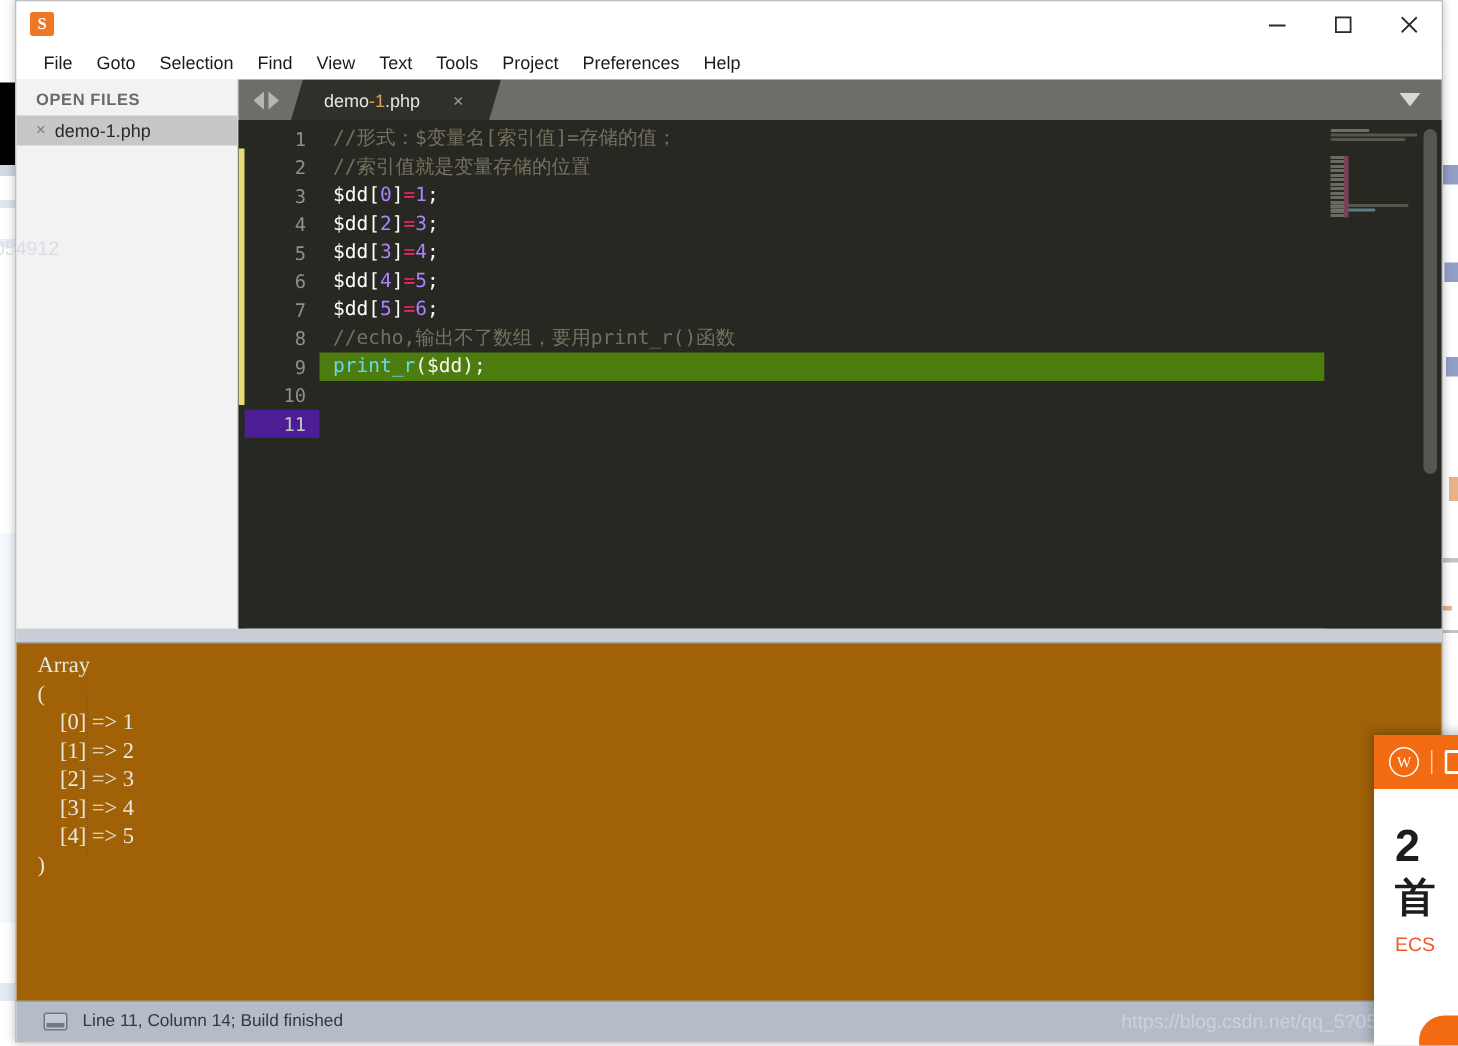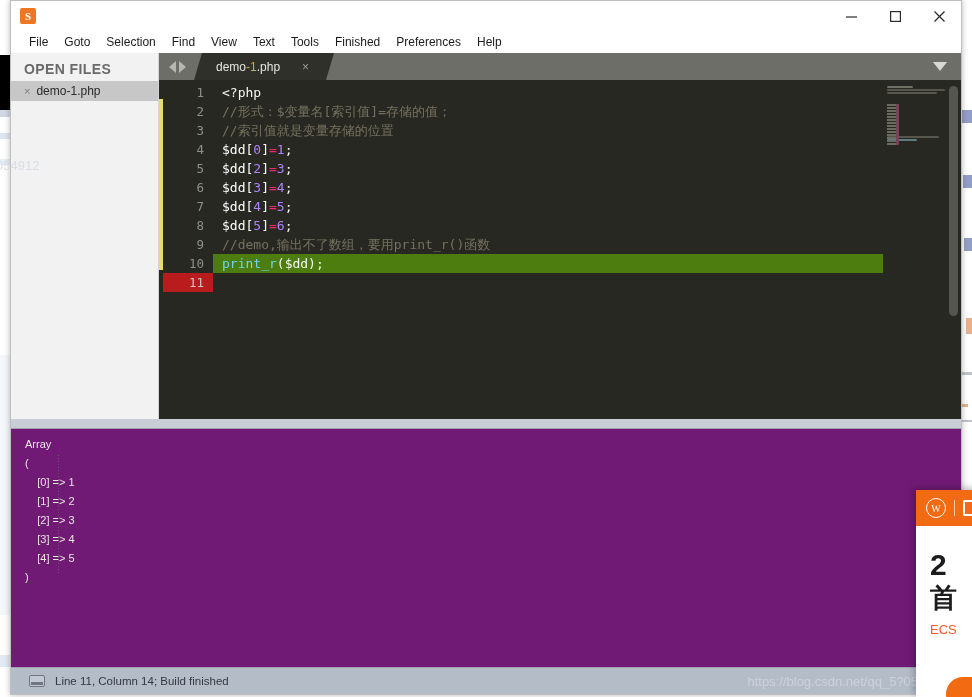--- a/index.html
+++ b/index.html
@@ -95,21 +95,21 @@
 
   
   #sidebar {
     width: 148px; min-width: 148px;
     background: #f2f2f2;
     border-right: 1px solid #d4d4d4;
     padding-top: 6px;
     display: flex; flex-direction: column;
   }
   #sidebar-header {
-    font-size: 14px; font-weight: bold; color: #6a6a6a;
+    font-size: 11px; font-weight: bold; color: #6a6a6a;
     letter-spacing: .4px;
     padding: 2px 0 4px 13px;
   }
   .file-row {
     display: flex; align-items: center; gap: 6px;
     font-size: 12px; color: #2a2a2a;
     padding: 3px 0 3px 13px;
   }
   .file-row.sel { background: #c7c7c7; }
   .fx { color: #7d7d7d; font-size: 11px; line-height: 1; }
@@ -172,21 +172,21 @@
   #gutter {
     width: 50px; min-width: 50px;
     padding-top: 3px; text-align: right;
     font-family: "DejaVu Sans Mono", monospace;
     font-size: 12.5px;
   }
   .ln {
     height: 19px; line-height: 19px;
     color: #8f908a; padding-right: 9px;
   }
-  .ln.cur { color: #c6c7c0; background: #b91c1c; padding-left: 14px; }
+  .ln.cur { color: #c6c7c0; background: #4c1d95; padding-left: 14px; }
   #codelines {
     flex: 1; padding-top: 3px; min-width: 0;
     font-family: "DejaVu Sans Mono", monospace;
     font-size: 13px;
   }
   .cl {
     height: 19px; line-height: 19px;
     padding-left: 9px; white-space: pre;
     color: #f8f8f2;
   }
@@ -225,25 +225,25 @@
   #vthumb {
     position: absolute; right: 0; top: 0;
     width: 9px; height: 230px;
     background: #55564f; border-radius: 5px;
   }
 
   
   #console-sep { height: 9px; background: #c8cdd6; }
   #console {
     height: 240px; min-height: 240px;
-    background: #701a75;
+    background: #a16207;
     border: 1px solid #9aa2ae; border-left: 0; border-right: 0;
     padding: 6px 0 0 14px;
-    font-family: Liberation Sans, sans-serif;
-    font-size: 11px; color: #e8e8e0;
+    font-family: Liberation Serif, serif;
+    font-size: 15px; color: #e8e8e0;
     position: relative; overflow: hidden;
   }
   .ol { height: 19px; line-height: 19px; white-space: pre; }
   #console-guide {
     position: absolute; left: 47px; top: 26px; width: 1px; height: 118px;
     background: repeating-linear-gradient(180deg,#5d5e56 0 1px, transparent 1px 3px);
   }
 
   
   #statusbar {
@@ -358,21 +358,21 @@
   </div>
 
   <div id="menubar">
     <div class="menu-item">File</div>
     <div class="menu-item">Goto</div>
     <div class="menu-item">Selection</div>
     <div class="menu-item">Find</div>
     <div class="menu-item">View</div>
     <div class="menu-item">Text</div>
     <div class="menu-item">Tools</div>
-    <div class="menu-item">Finished</div>
+    <div class="menu-item">Project</div>
     <div class="menu-item">Preferences</div>
     <div class="menu-item">Help</div>
   </div>
 
   <div id="mainrow">
 
     <div id="sidebar">
       <div id="sidebar-header">OPEN FILES</div>
       <div class="file-row sel">
         <span class="fx">×</span>
@@ -407,29 +407,28 @@
             <div class="ln">4</div>
             <div class="ln">5</div>
             <div class="ln">6</div>
             <div class="ln">7</div>
             <div class="ln">8</div>
             <div class="ln">9</div>
             <div class="ln">10</div>
             <div class="ln cur">11</div>
           </div>
         <div id="codelines">
-            <div class="cl"><span class="c-tag">&lt;?php</span></div>
             <div class="cl"><span class="c-comment">//形式：$变量名[索引值]=存储的值；</span></div>
             <div class="cl"><span class="c-comment">//索引值就是变量存储的位置</span></div>
             <div class="cl"><span class="c-var">$dd[</span><span class="c-idx">0</span><span class="c-var">]</span><span class="c-op">=</span><span class="c-num">1</span><span class="c-punc">;</span></div>
             <div class="cl"><span class="c-var">$dd[</span><span class="c-idx">2</span><span class="c-var">]</span><span class="c-op">=</span><span class="c-num">3</span><span class="c-punc">;</span></div>
             <div class="cl"><span class="c-var">$dd[</span><span class="c-idx">3</span><span class="c-var">]</span><span class="c-op">=</span><span class="c-num">4</span><span class="c-punc">;</span></div>
             <div class="cl"><span class="c-var">$dd[</span><span class="c-idx">4</span><span class="c-var">]</span><span class="c-op">=</span><span class="c-num">5</span><span class="c-punc">;</span></div>
             <div class="cl"><span class="c-var">$dd[</span><span class="c-idx">5</span><span class="c-var">]</span><span class="c-op">=</span><span class="c-num">6</span><span class="c-punc">;</span></div>
-            <div class="cl"><span class="c-comment">//demo,输出不了数组，要用print_r()函数</span></div>
+            <div class="cl"><span class="c-comment">//echo,输出不了数组，要用print_r()函数</span></div>
             <div class="cl cur"><span class="c-fn">print_r</span><span class="c-punc">(</span><span class="c-varY">$dd</span><span class="c-punc">)</span><span class="c-punc">;</span></div>
           </div>
         <div id="minimap">
           <div class="mm-line" style="width:26px;background:#6f7064;"></div>
           <div class="mm-line" style="width:58px;background:#56564c;"></div>
           <div class="mm-line" style="width:50px;background:#56564c;"></div>
           <div id="mm-block"></div>
           <div id="mm-pink"></div>
           <div class="mm-line" style="margin-top:42px;width:52px;background:#56564c;"></div>
           <div class="mm-line" style="width:30px;background:#5d7d82;"></div>

